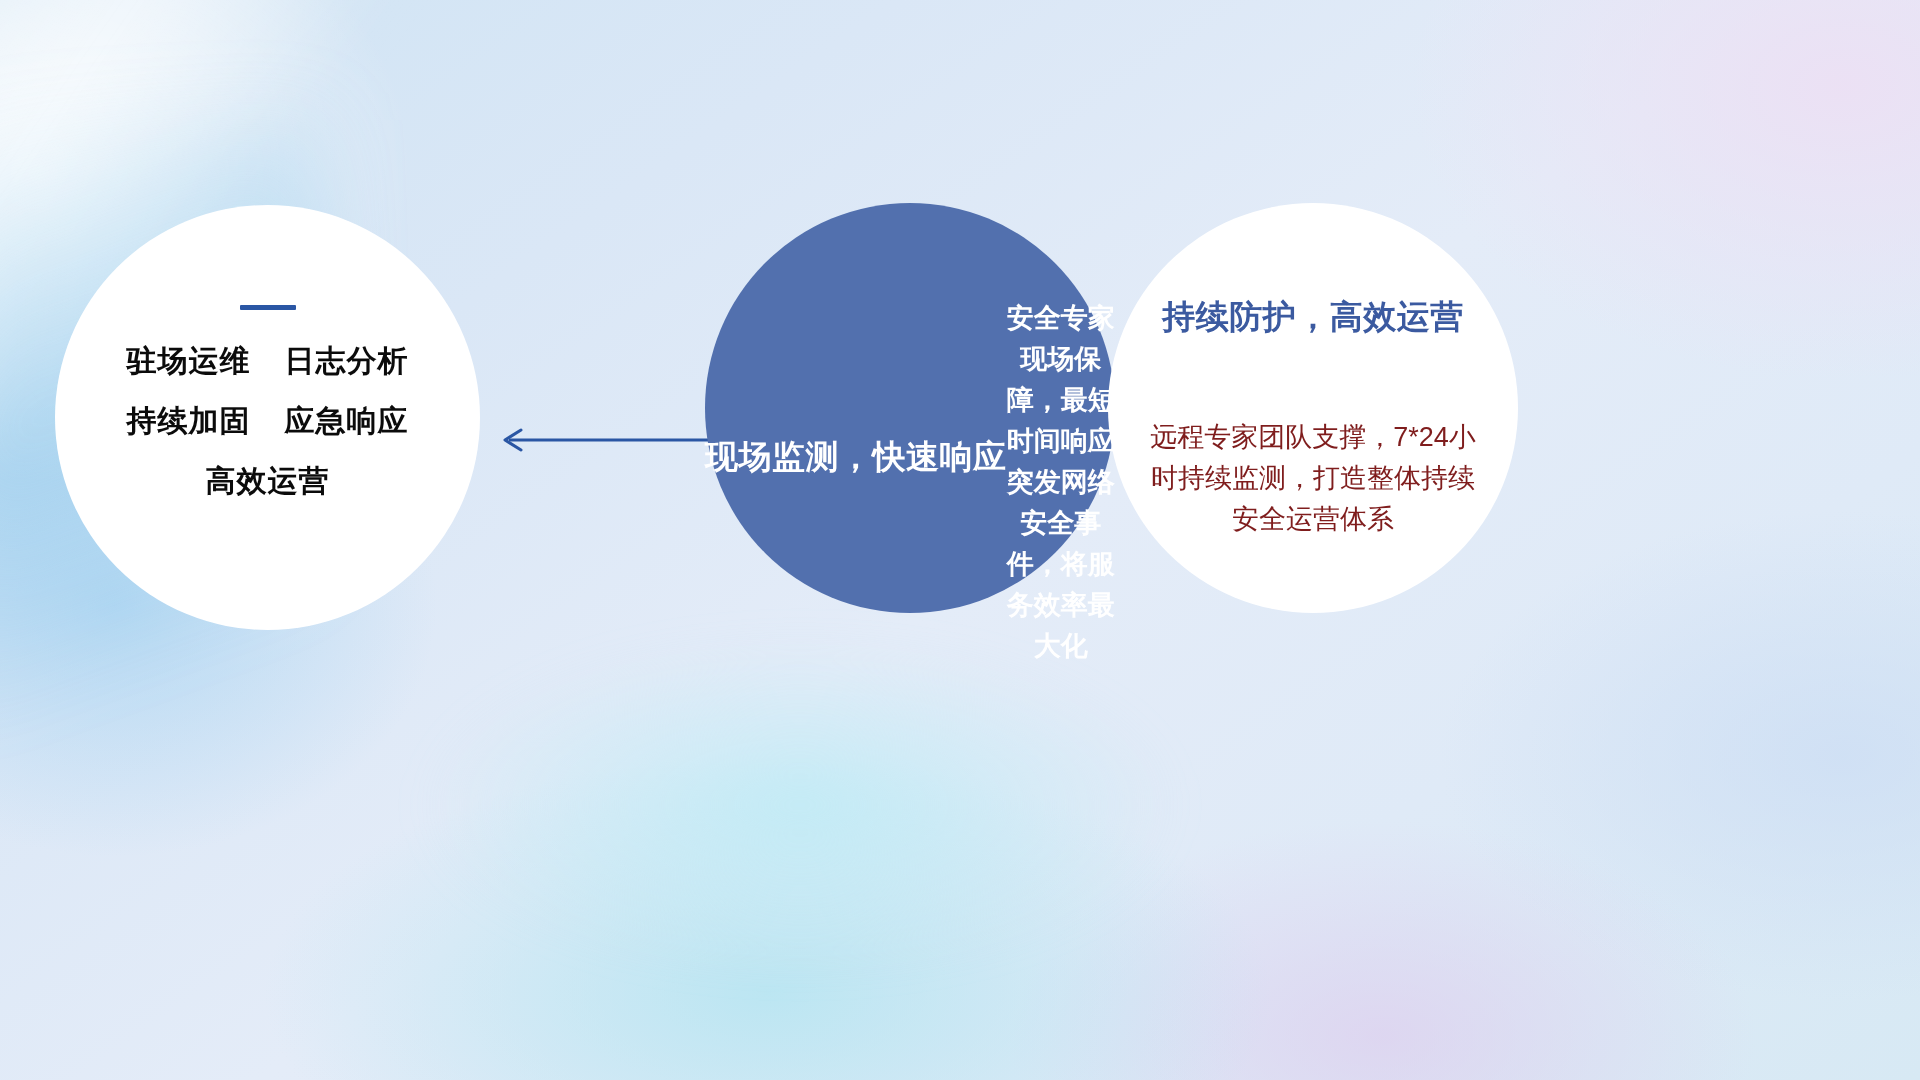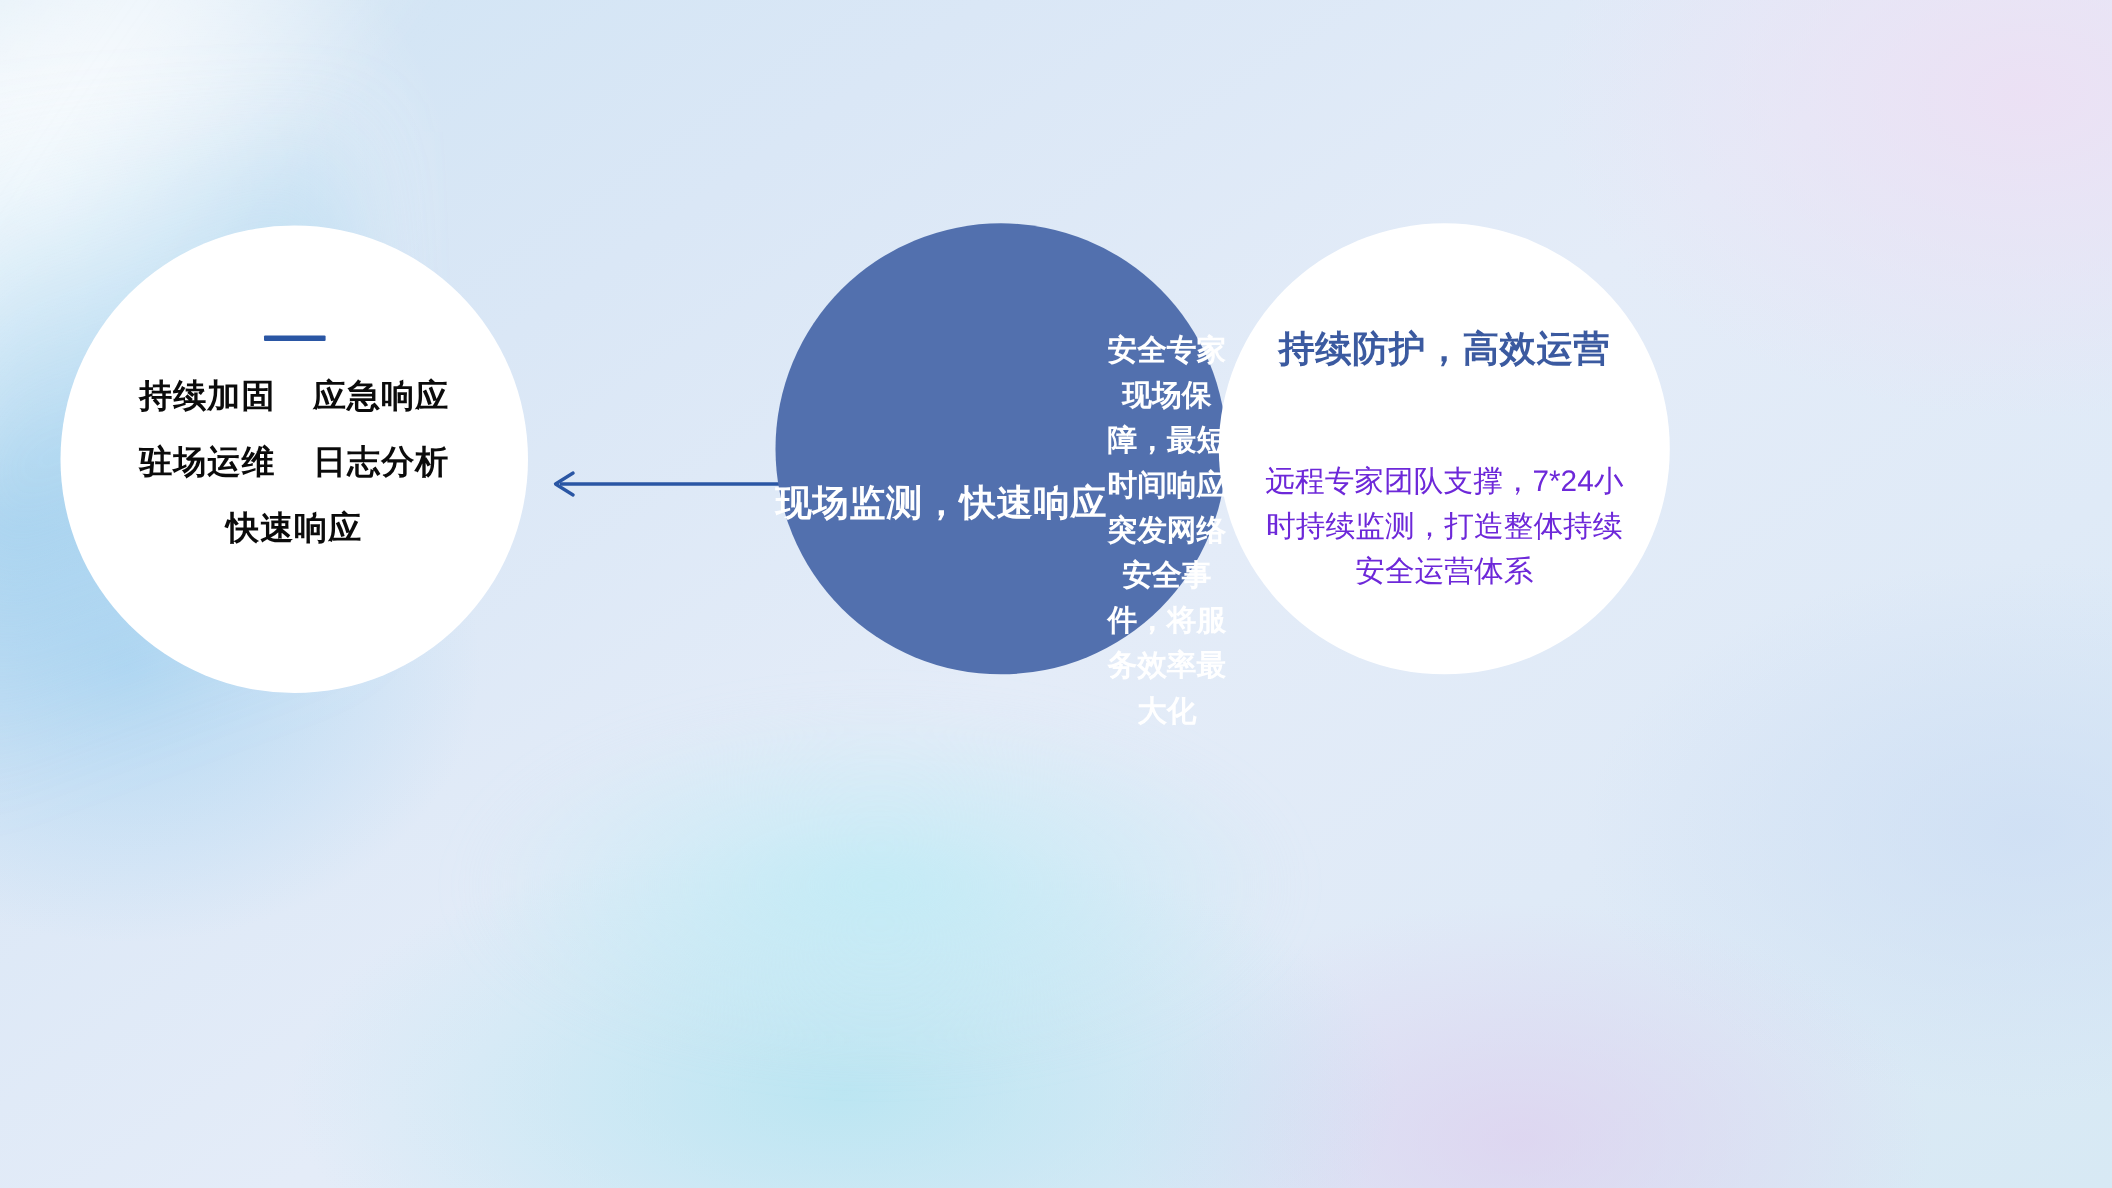--- a/index.html
+++ b/index.html
@@ -160,50 +160,50 @@
     font-weight: 700;
     color: #3b5aa0;
     letter-spacing: 0.5px;
     white-space: nowrap;
     line-height: 1;
   }
   #right-body {
     margin-top: 52px;
     font-size: 27px;
     font-weight: 400;
-    color: #6d28d9;
+    color: #7f1d1d;
     line-height: 1.52;
     text-align: center;
     width: 330px;
   }
 </style>
 </head>
 <body>
 
 <div id="stage">
 
   <div class="streak"></div>
   <div class="streak2"></div>
   <div class="glow-bottom"></div>
 
   <div class="circle" id="circle-left">
     <div id="left-divider"></div>
+
+    <div class="left-row">
+      <span>驻场运维</span>
+      <span>日志分析</span>
+    </div>
 
     <div class="left-row">
       <span>持续加固</span>
       <span>应急响应</span>
     </div>
 
-    <div class="left-row">
-      <span>驻场运维</span>
-      <span>日志分析</span>
-    </div>
-
     <div class="left-row single">
-      <span>快速响应</span>
+      <span>高效运营</span>
     </div>
   </div>
 
   <svg id="arrow" viewBox="0 0 215 30">
     <line x1="214" y1="15" x2="14" y2="15" stroke="#2a56a4" stroke-width="3"></line>
     <polyline points="26,5 10,15 26,25" fill="none" stroke="#2a56a4" stroke-width="3" stroke-linecap="round" stroke-linejoin="round"></polyline>
   </svg>
 
   <div class="circle" id="circle-blue">
     <div id="blue-title">现场监测，快速响应</div>

